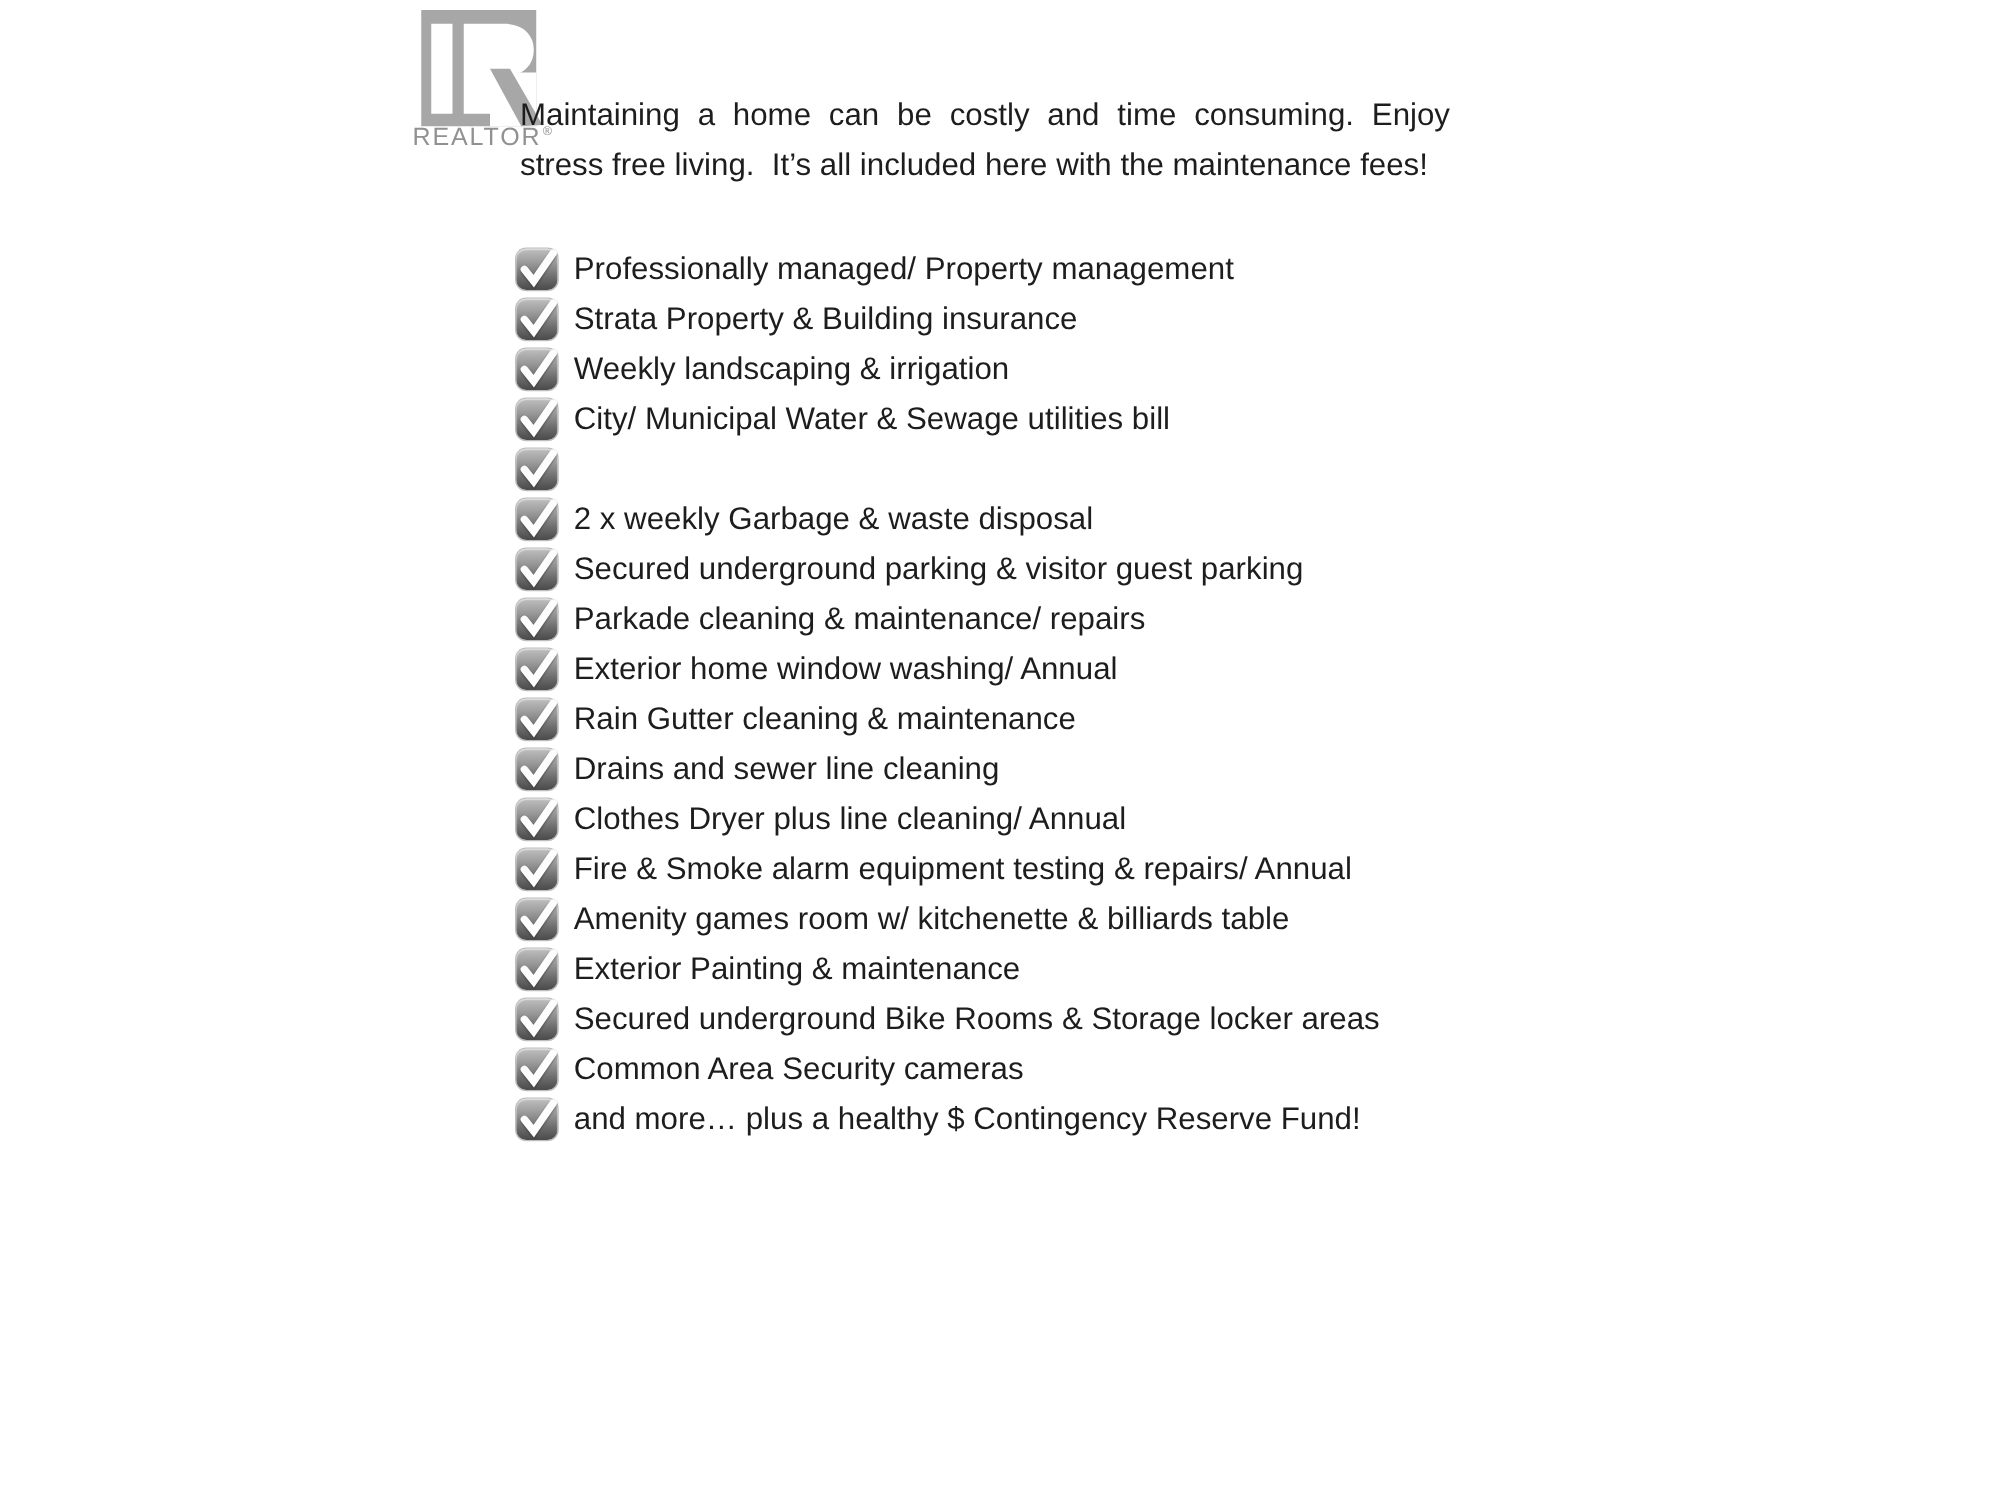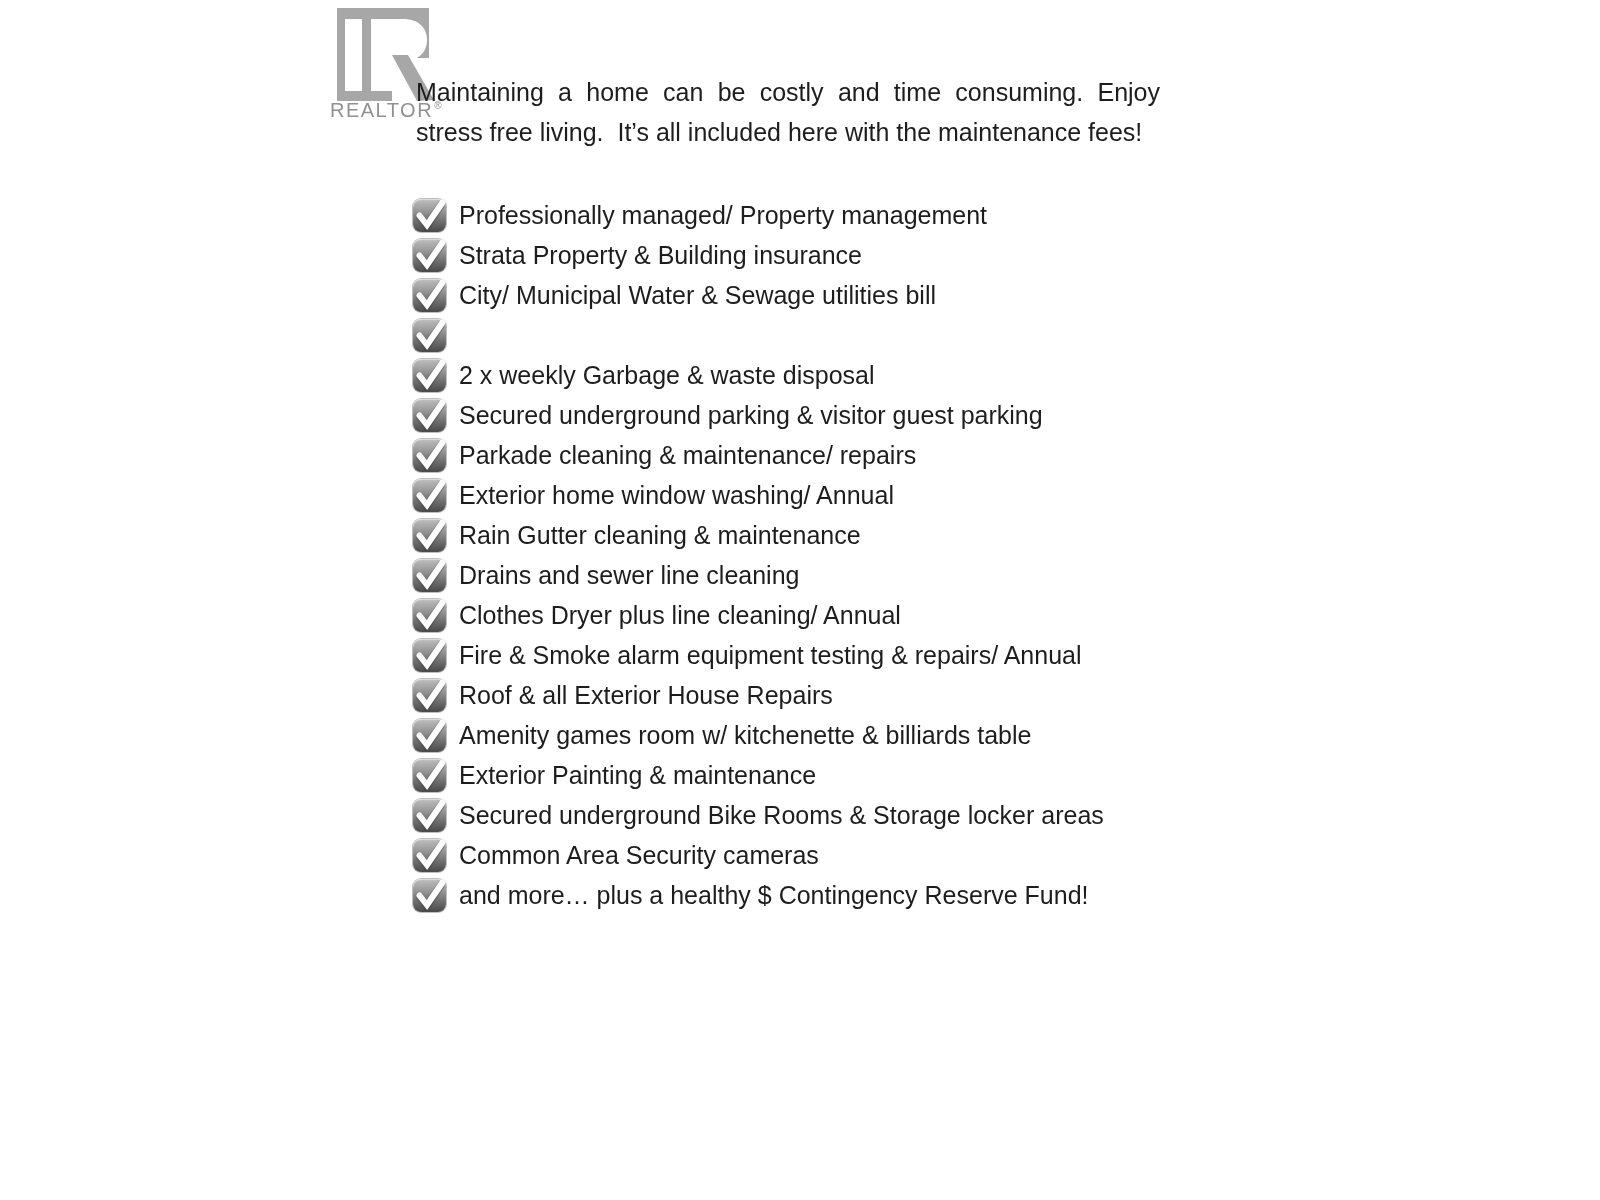--- a/index.html
+++ b/index.html
@@ -127,20 +127,28 @@
 
     <div class="row">
       <span class="checkbox">
         <svg width="33" height="33" viewBox="0 0 33 33" xmlns="http://www.w3.org/2000/svg">
           <path d="M6.5 16.5 L14 26 L29.5 3.5" fill="none" stroke="#fdfdfd" stroke-width="6" stroke-linecap="round" stroke-linejoin="miter"></path>
         </svg>
       </span>
       <span class="label">Strata Property &amp; Building insurance</span>
     </div>
 
+    <div class="row">
+      <span class="checkbox">
+        <svg width="33" height="33" viewBox="0 0 33 33" xmlns="http://www.w3.org/2000/svg">
+          <path d="M6.5 16.5 L14 26 L29.5 3.5" fill="none" stroke="#fdfdfd" stroke-width="6" stroke-linecap="round" stroke-linejoin="miter"></path>
+        </svg>
+      </span>
+      <span class="label">Weekly landscaping &amp; irrigation</span>
+    </div>
 
     <div class="row">
       <span class="checkbox">
         <svg width="33" height="33" viewBox="0 0 33 33" xmlns="http://www.w3.org/2000/svg">
           <path d="M6.5 16.5 L14 26 L29.5 3.5" fill="none" stroke="#fdfdfd" stroke-width="6" stroke-linecap="round" stroke-linejoin="miter"></path>
         </svg>
       </span>
       <span class="label">City/ Municipal Water &amp; Sewage utilities bill</span>
     </div>
 
@@ -218,28 +226,20 @@
 
     <div class="row">
       <span class="checkbox">
         <svg width="33" height="33" viewBox="0 0 33 33" xmlns="http://www.w3.org/2000/svg">
           <path d="M6.5 16.5 L14 26 L29.5 3.5" fill="none" stroke="#fdfdfd" stroke-width="6" stroke-linecap="round" stroke-linejoin="miter"></path>
         </svg>
       </span>
       <span class="label">Fire &amp; Smoke alarm equipment testing &amp; repairs/ Annual</span>
     </div>
 
-    <div class="row">
-      <span class="checkbox">
-        <svg width="33" height="33" viewBox="0 0 33 33" xmlns="http://www.w3.org/2000/svg">
-          <path d="M6.5 16.5 L14 26 L29.5 3.5" fill="none" stroke="#fdfdfd" stroke-width="6" stroke-linecap="round" stroke-linejoin="miter"></path>
-        </svg>
-      </span>
-      <span class="label">Roof &amp; all Exterior House Repairs</span>
-    </div>
 
     <div class="row">
       <span class="checkbox">
         <svg width="33" height="33" viewBox="0 0 33 33" xmlns="http://www.w3.org/2000/svg">
           <path d="M6.5 16.5 L14 26 L29.5 3.5" fill="none" stroke="#fdfdfd" stroke-width="6" stroke-linecap="round" stroke-linejoin="miter"></path>
         </svg>
       </span>
       <span class="label">Amenity games room w/ kitchenette &amp; billiards table</span>
     </div>
 

